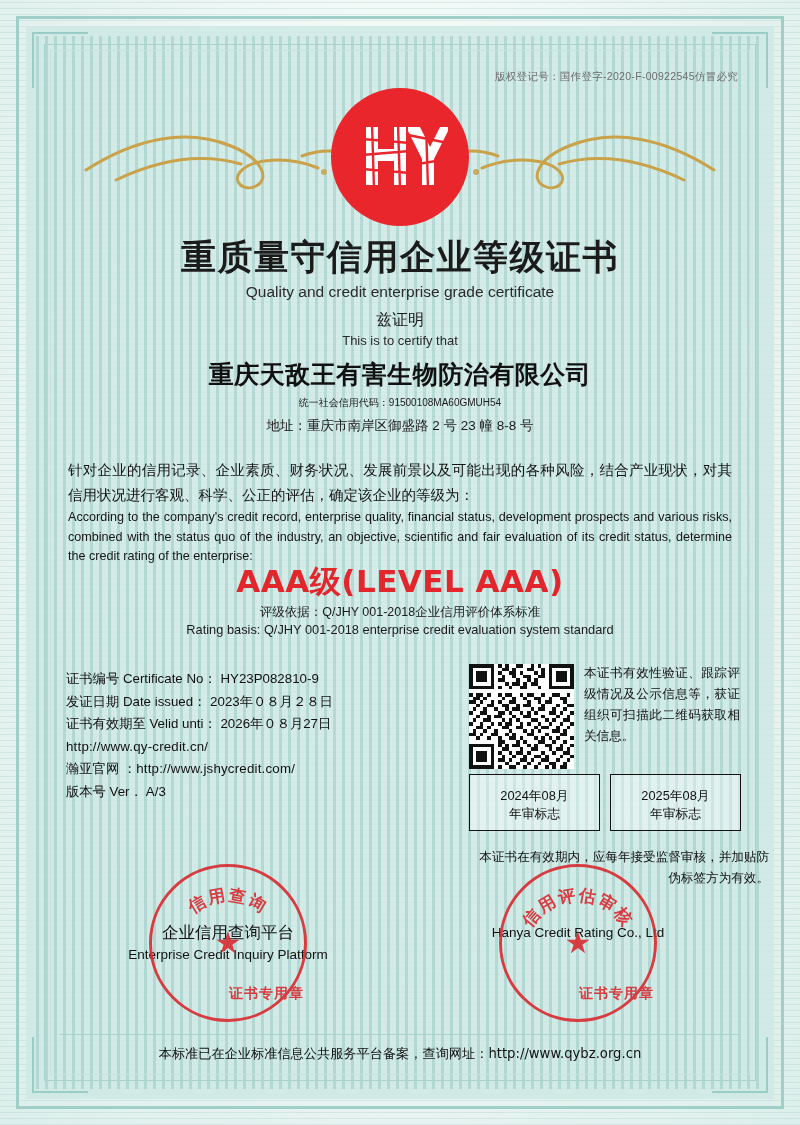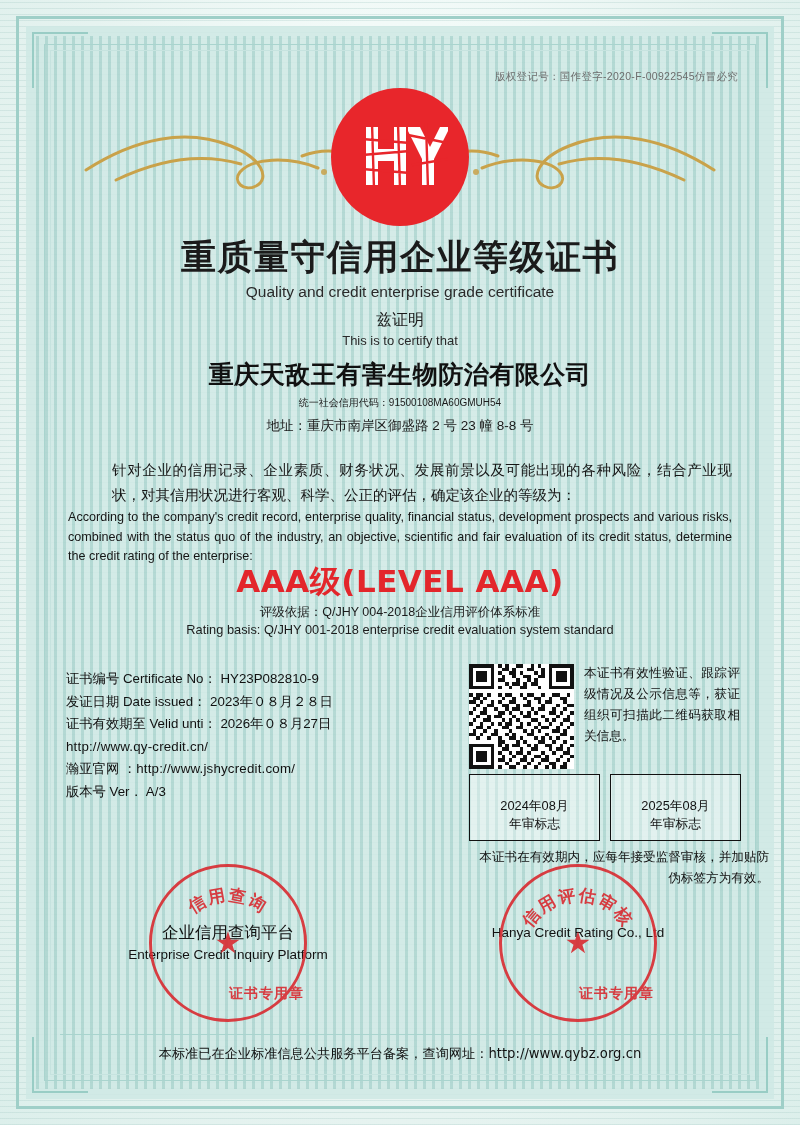--- a/index.html
+++ b/index.html
@@ -172,21 +172,20 @@
   .body-cn {
     position: absolute;
     top: 402px;
     left: 12px;
     right: 12px;
     font-size: 14.5px;
     line-height: 25px;
     color: #151515;
     text-align: justify;
     font-family: "DejaVu Sans", sans-serif;
-    margin-left: 44px;
   }
   .body-en {
     position: absolute;
     top: 452px;
     left: 12px;
     right: 12px;
     font-size: 12.6px;
     line-height: 19.5px;
     color: #151515;
     text-align: justify;
@@ -263,21 +262,21 @@
     top: 718px;
     left: 413px;
     width: 272px;
     display: flex;
     gap: 10px;
   }
   .year-box {
     flex: 1;
     border: 1px solid #111;
     text-align: center;
-    padding: 22px 0 7px;
+    padding: 12px 0 7px;
     font-size: 12.8px;
     line-height: 18px;
     color: #111;
     background: rgba(255,255,255,0.35);
   }
   .validity-note {
     position: absolute;
     top: 790px;
     left: 413px;
     width: 300px;
@@ -428,21 +427,21 @@
     <div class="certify-cn">兹证明</div>
     <div class="certify-en">This is to certify that</div>
     <div class="company">重庆天敌王有害生物防治有限公司</div>
     <div class="usci">统一社会信用代码：91500108MA60GMUH54</div>
     <div class="address">地址：重庆市南岸区御盛路 2 号 23 幢 8-8 号</div>
 
     <div class="body-cn">针对企业的信用记录、企业素质、财务状况、发展前景以及可能出现的各种风险，结合产业现状，对其信用状况进行客观、科学、公正的评估，确定该企业的等级为：</div>
     <div class="body-en">According to the company's credit record, enterprise quality, financial status, development prospects and various risks, combined with the status quo of the industry, an objective, scientific and fair evaluation of its credit status, determine the credit rating of the enterprise:</div>
 
     <div class="level">AAA级(LEVEL AAA)</div>
-    <div class="basis-cn">评级依据：Q/JHY 004-2018企业信用评价体系标准</div>
+    <div class="basis-cn">评级依据：Q/JHY 001-2018企业信用评价体系标准</div>
     <div class="basis-en">Rating basis: Q/JHY 001-2018 enterprise credit evaluation system standard</div>
 
     <div class="details">
       <div class="row">
         <span class="lbl-cn">证书编号</span>
         <span>Certificate No：</span>
         <span class="val">HY23P082810-9</span>
       </div>
       <div class="row">
         <span class="lbl-cn">发证日期</span>

